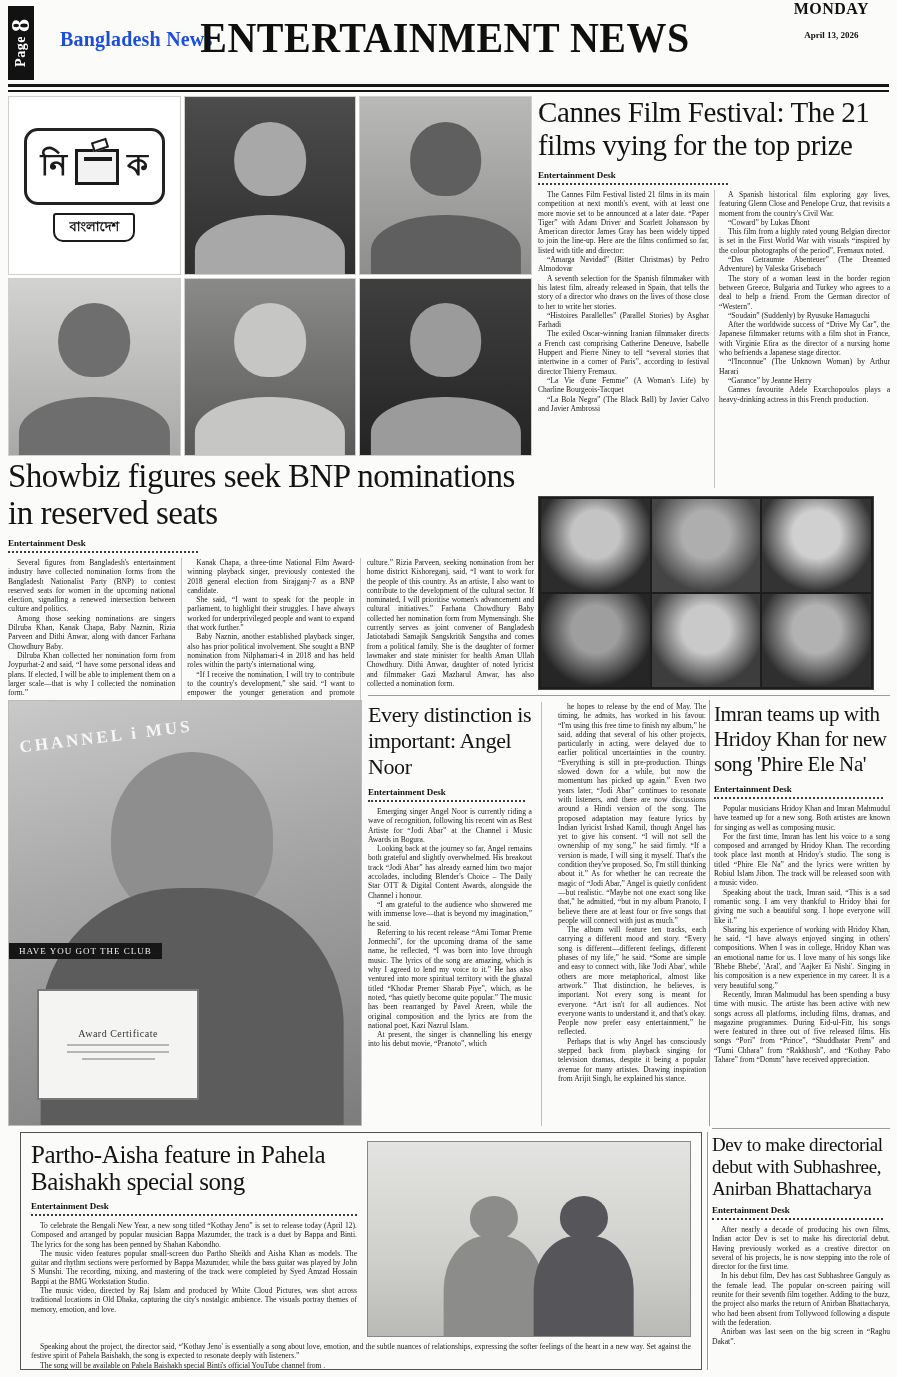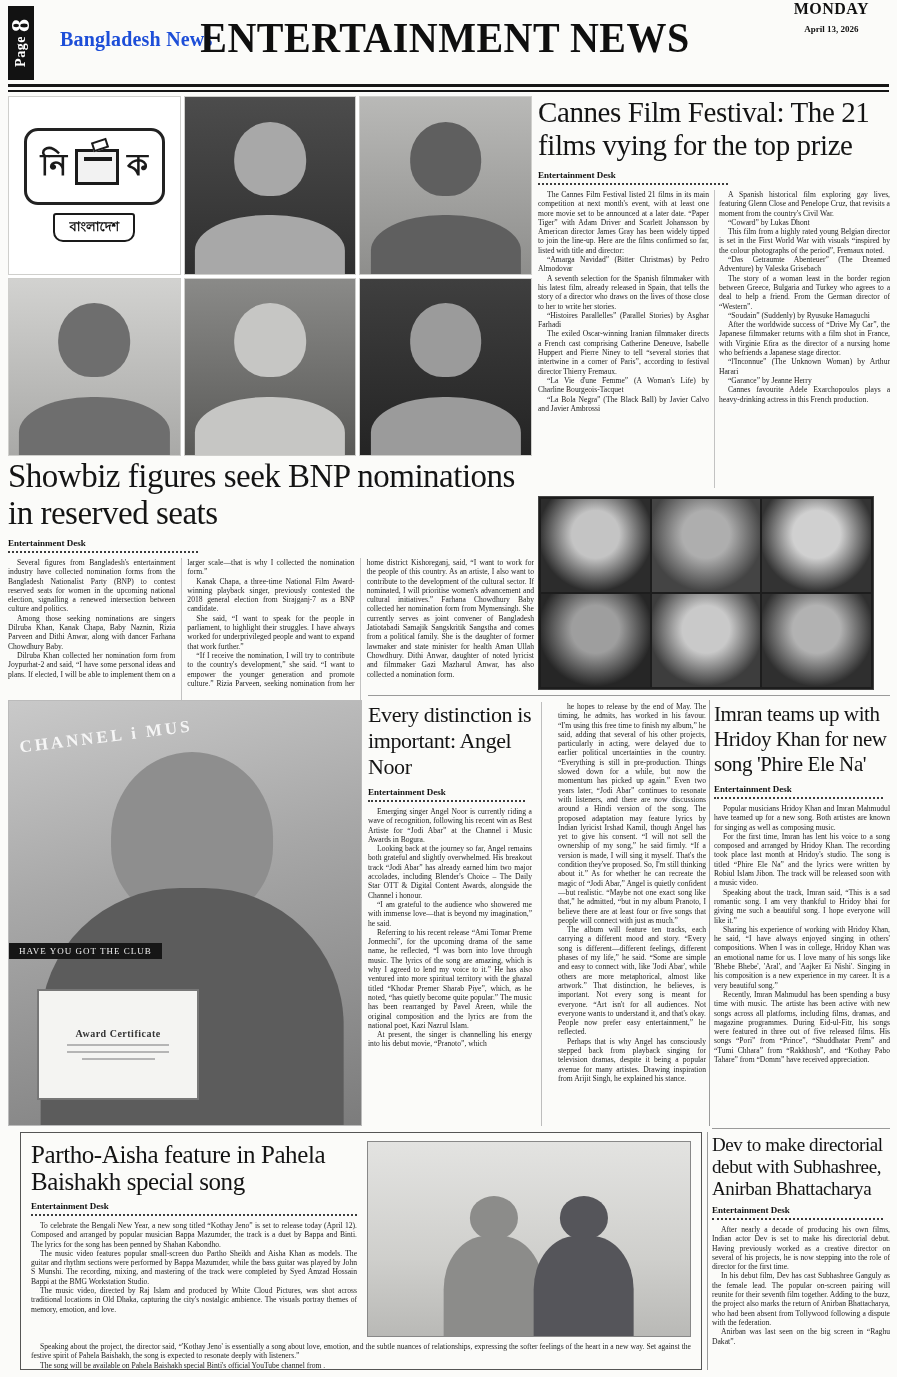--- a/index.html
+++ b/index.html
@@ -12,21 +12,21 @@
   .page-banner{left:8px;top:6px;width:26px;height:74px;background:#121212;color:#fff;
                display:flex;align-items:center;justify-content:center;overflow:hidden}
   .page-banner .rot{transform:rotate(-90deg);display:flex;align-items:center;gap:4px;white-space:nowrap}
   .page-banner .rot .w{font-weight:bold;font-size:14px;letter-spacing:.5px}
   .page-banner .rot .n{font-weight:bold;font-size:26px}
   .brand{left:60px;top:28px;font-weight:bold;font-size:20px;letter-spacing:.2px;color:#1d4ed8}
   .section-title{left:180px;top:12px;width:530px;text-align:center;font-weight:bold;
                  font-size:40px;letter-spacing:.5px;color:#0f0f0f;transform:scaleY(1.08);transform-origin:top}
   .dateblock{right:28px;top:0;text-align:center;color:#111}
   .dateblock .day{font-weight:bold;font-size:16px;letter-spacing:.5px}
-  .dateblock .date{font-weight:bold;font-size:9px;margin-top:6px}
+  .dateblock .date{font-weight:bold;font-size:9px;margin-top:12px}
   .double-rule{left:8px;top:84px;width:881px;height:8px;border-top:3px solid #161616;border-bottom:2px solid #161616}
 
   
   .hl{font-weight:normal;color:#141414;letter-spacing:-.4px}
   .desk{font-weight:bold;font-size:9px;color:#111}
   .desk-rule{border-bottom:2px dotted #3c3c3c;margin:3px 0 5px;width:96%}
   .body-p{font-size:7.6px;line-height:9.3px;text-align:justify;text-indent:9px;color:#222}
   .cols{overflow:hidden}
   .cols-3{column-count:3;column-gap:12px;column-rule:1px solid #c2c2c2}
   .cols-2{column-count:2;column-gap:10px;column-rule:1px solid #c2c2c2}
@@ -72,21 +72,21 @@
   .angel-person{position:absolute;left:52%;top:12%;width:46%;height:40%;transform:translateX(-50%);
       border-radius:50% 50% 44% 44%;background:#8e8e8e}
   .angel-body{position:absolute;left:52%;top:44%;width:86%;height:70%;transform:translateX(-50%);
       border-radius:46% 46% 0 0;background:#5c5c5c}
   .angel-backdrop{position:absolute;left:10px;top:26px;font-weight:bold;font-size:17px;letter-spacing:3px;
       color:rgba(255,255,255,.85);transform:rotate(-7deg)}
   .angel-strip{position:absolute;left:0;top:57%;background:#161616;color:#eee;font-size:9px;
       letter-spacing:1px;padding:3px 10px}
   .angel-cert{position:absolute;left:8%;bottom:6%;width:46%;height:26%;background:#f4f4f2;border:2px solid #777;
       display:flex;flex-direction:column;align-items:center;justify-content:center;gap:5px;padding:6px}
-  .angel-cert .cert-title{font-size:10px;font-weight:bold;color:#333;letter-spacing:.5px}
+  .angel-cert .cert-title{font-size:10px;font-weight:normal;color:#333;letter-spacing:.5px}
   .cert-line{width:70%;height:2px;background:#b5b5b5}
   .blk-angel{left:368px;top:702px;width:338px;height:424px;display:flex;gap:9px}
   .angel-col{width:164px;overflow:hidden}
   .angel-col2{border-left:1px solid #bdbdbd;padding-left:16px;width:165px}
   .angel-hl{font-size:22px;line-height:26px}
   .vrule1{left:709px;top:700px;width:1px;height:426px;background:#9a9a9a}
 
   
   .blk-imran{left:714px;top:702px;width:176px;height:424px;overflow:hidden}
   .imran-hl{font-size:21px;line-height:25px}
@@ -187,20 +187,21 @@
   <div class="abs blk-showbiz">
     <h1 class="hl showbiz-hl">Showbiz figures seek BNP nominations in reserved seats</h1>
     <div class="desk">Entertainment Desk</div>
     <div class="desk-rule"></div>
     <div class="cols cols-3 showbiz-body">
         <p class="body-p">Several figures from Bangladesh's entertainment industry have collected nomination forms from the Bangladesh Nationalist Party (BNP) to contest reserved seats for women in the upcoming national election, signalling a renewed intersection between culture and politics.</p>
         <p class="body-p">Among those seeking nominations are singers Dilruba Khan, Kanak Chapa, Baby Naznin, Rizia Parveen and Dithi Anwar, along with dancer Farhana Chowdhury Baby.</p>
         <p class="body-p">Dilruba Khan collected her nomination form from Joypurhat-2 and said, “I have some personal ideas and plans. If elected, I will be able to implement them on a larger scale—that is why I collected the nomination form.”</p>
         <p class="body-p">Kanak Chapa, a three-time National Film Award-winning playback singer, previously contested the 2018 general election from Sirajganj-7 as a BNP candidate.</p>
         <p class="body-p">She said, “I want to speak for the people in parliament, to highlight their struggles. I have always worked for underprivileged people and want to expand that work further.”</p>
+        <p class="body-p">Baby Naznin, another established playback singer, also has prior political involvement. She sought a BNP nomination from Nilphamari-4 in 2018 and has held roles within the party's international wing.</p>
         <p class="body-p">“If I receive the nomination, I will try to contribute to the country's development,” she said. “I want to empower the younger generation and promote culture.” Rizia Parveen, seeking nomination from her home district Kishoreganj, said, “I want to work for the people of this country. As an artiste, I also want to contribute to the development of the cultural sector. If nominated, I will prioritise women's advancement and cultural initiatives.” Farhana Chowdhury Baby collected her nomination form from Mymensingh. She currently serves as joint convener of Bangladesh Jatiotabadi Samajik Sangskritik Sangstha and comes from a political family. She is the daughter of former lawmaker and state minister for health Aman Ullah Chowdhury. Dithi Anwar, daughter of noted lyricist and filmmaker Gazi Mazharul Anwar, has also collected a nomination form.</p>
       </div>
   </div>
 
   <div class="abs hrule-mid"></div>
 
   <div class="abs blk-angelphoto">
     <div class="angel-backdrop">CHANNEL i MUS</div>
     <div class="angel-person"></div>
     <div class="angel-body"></div>

